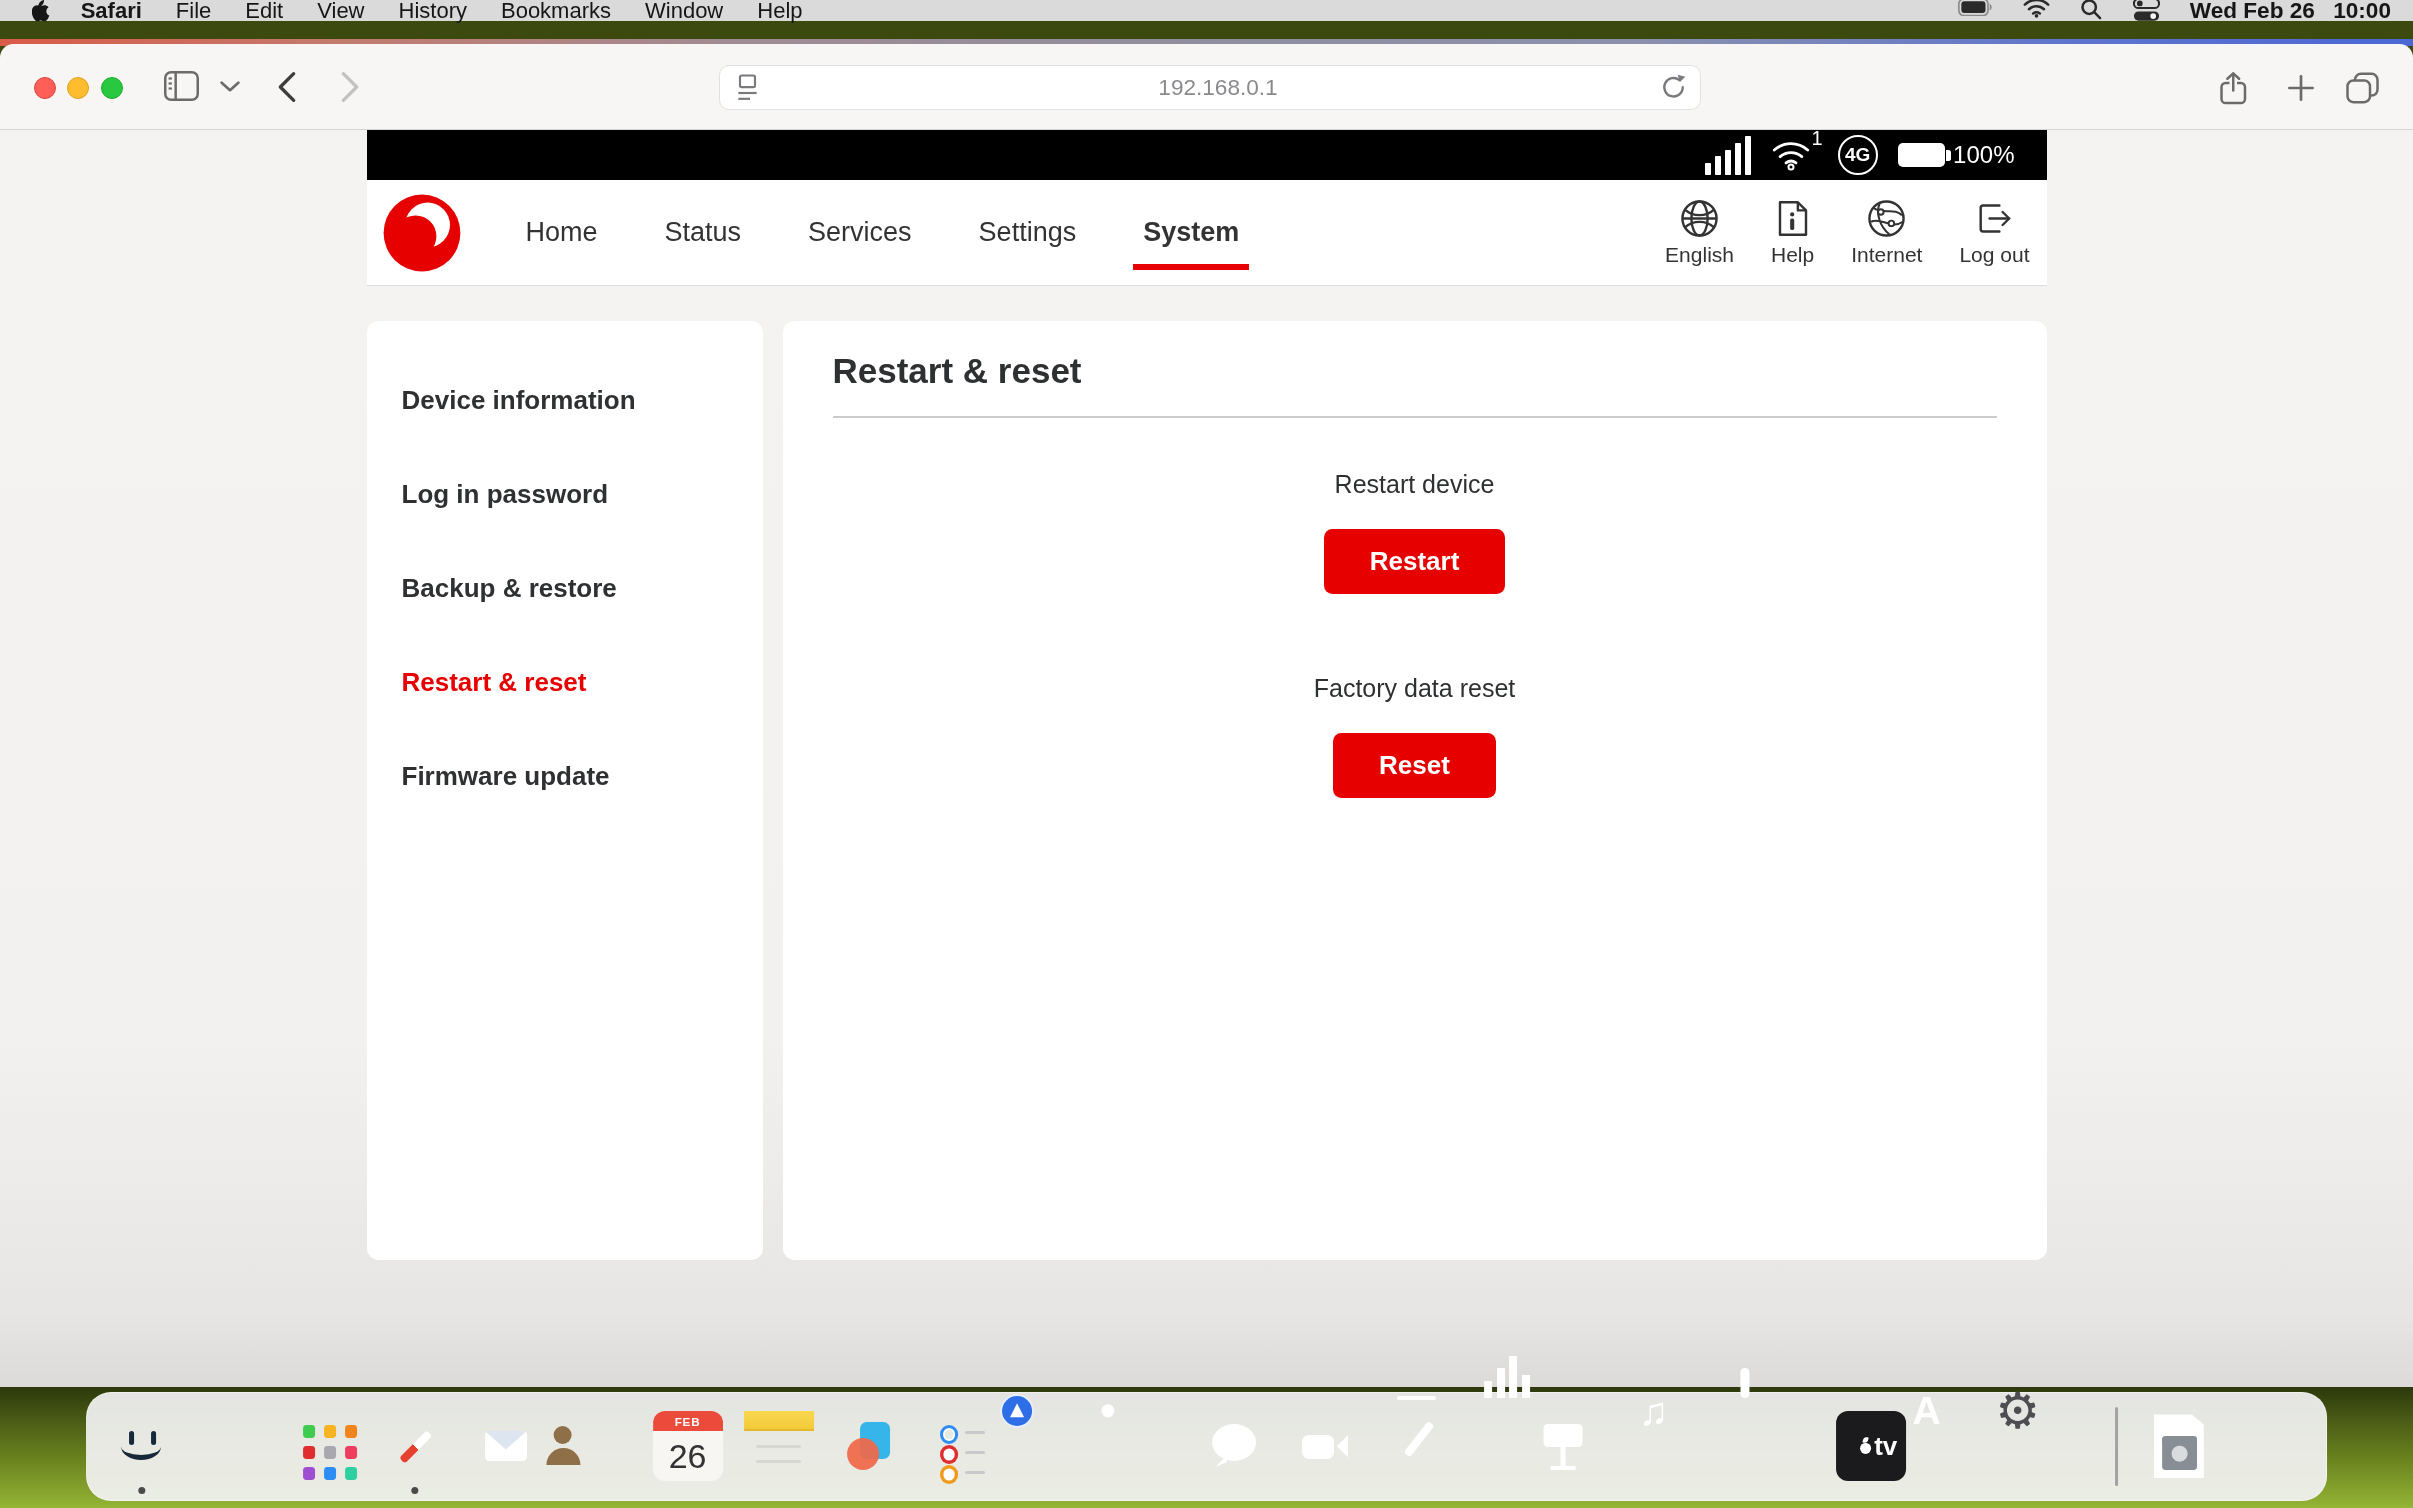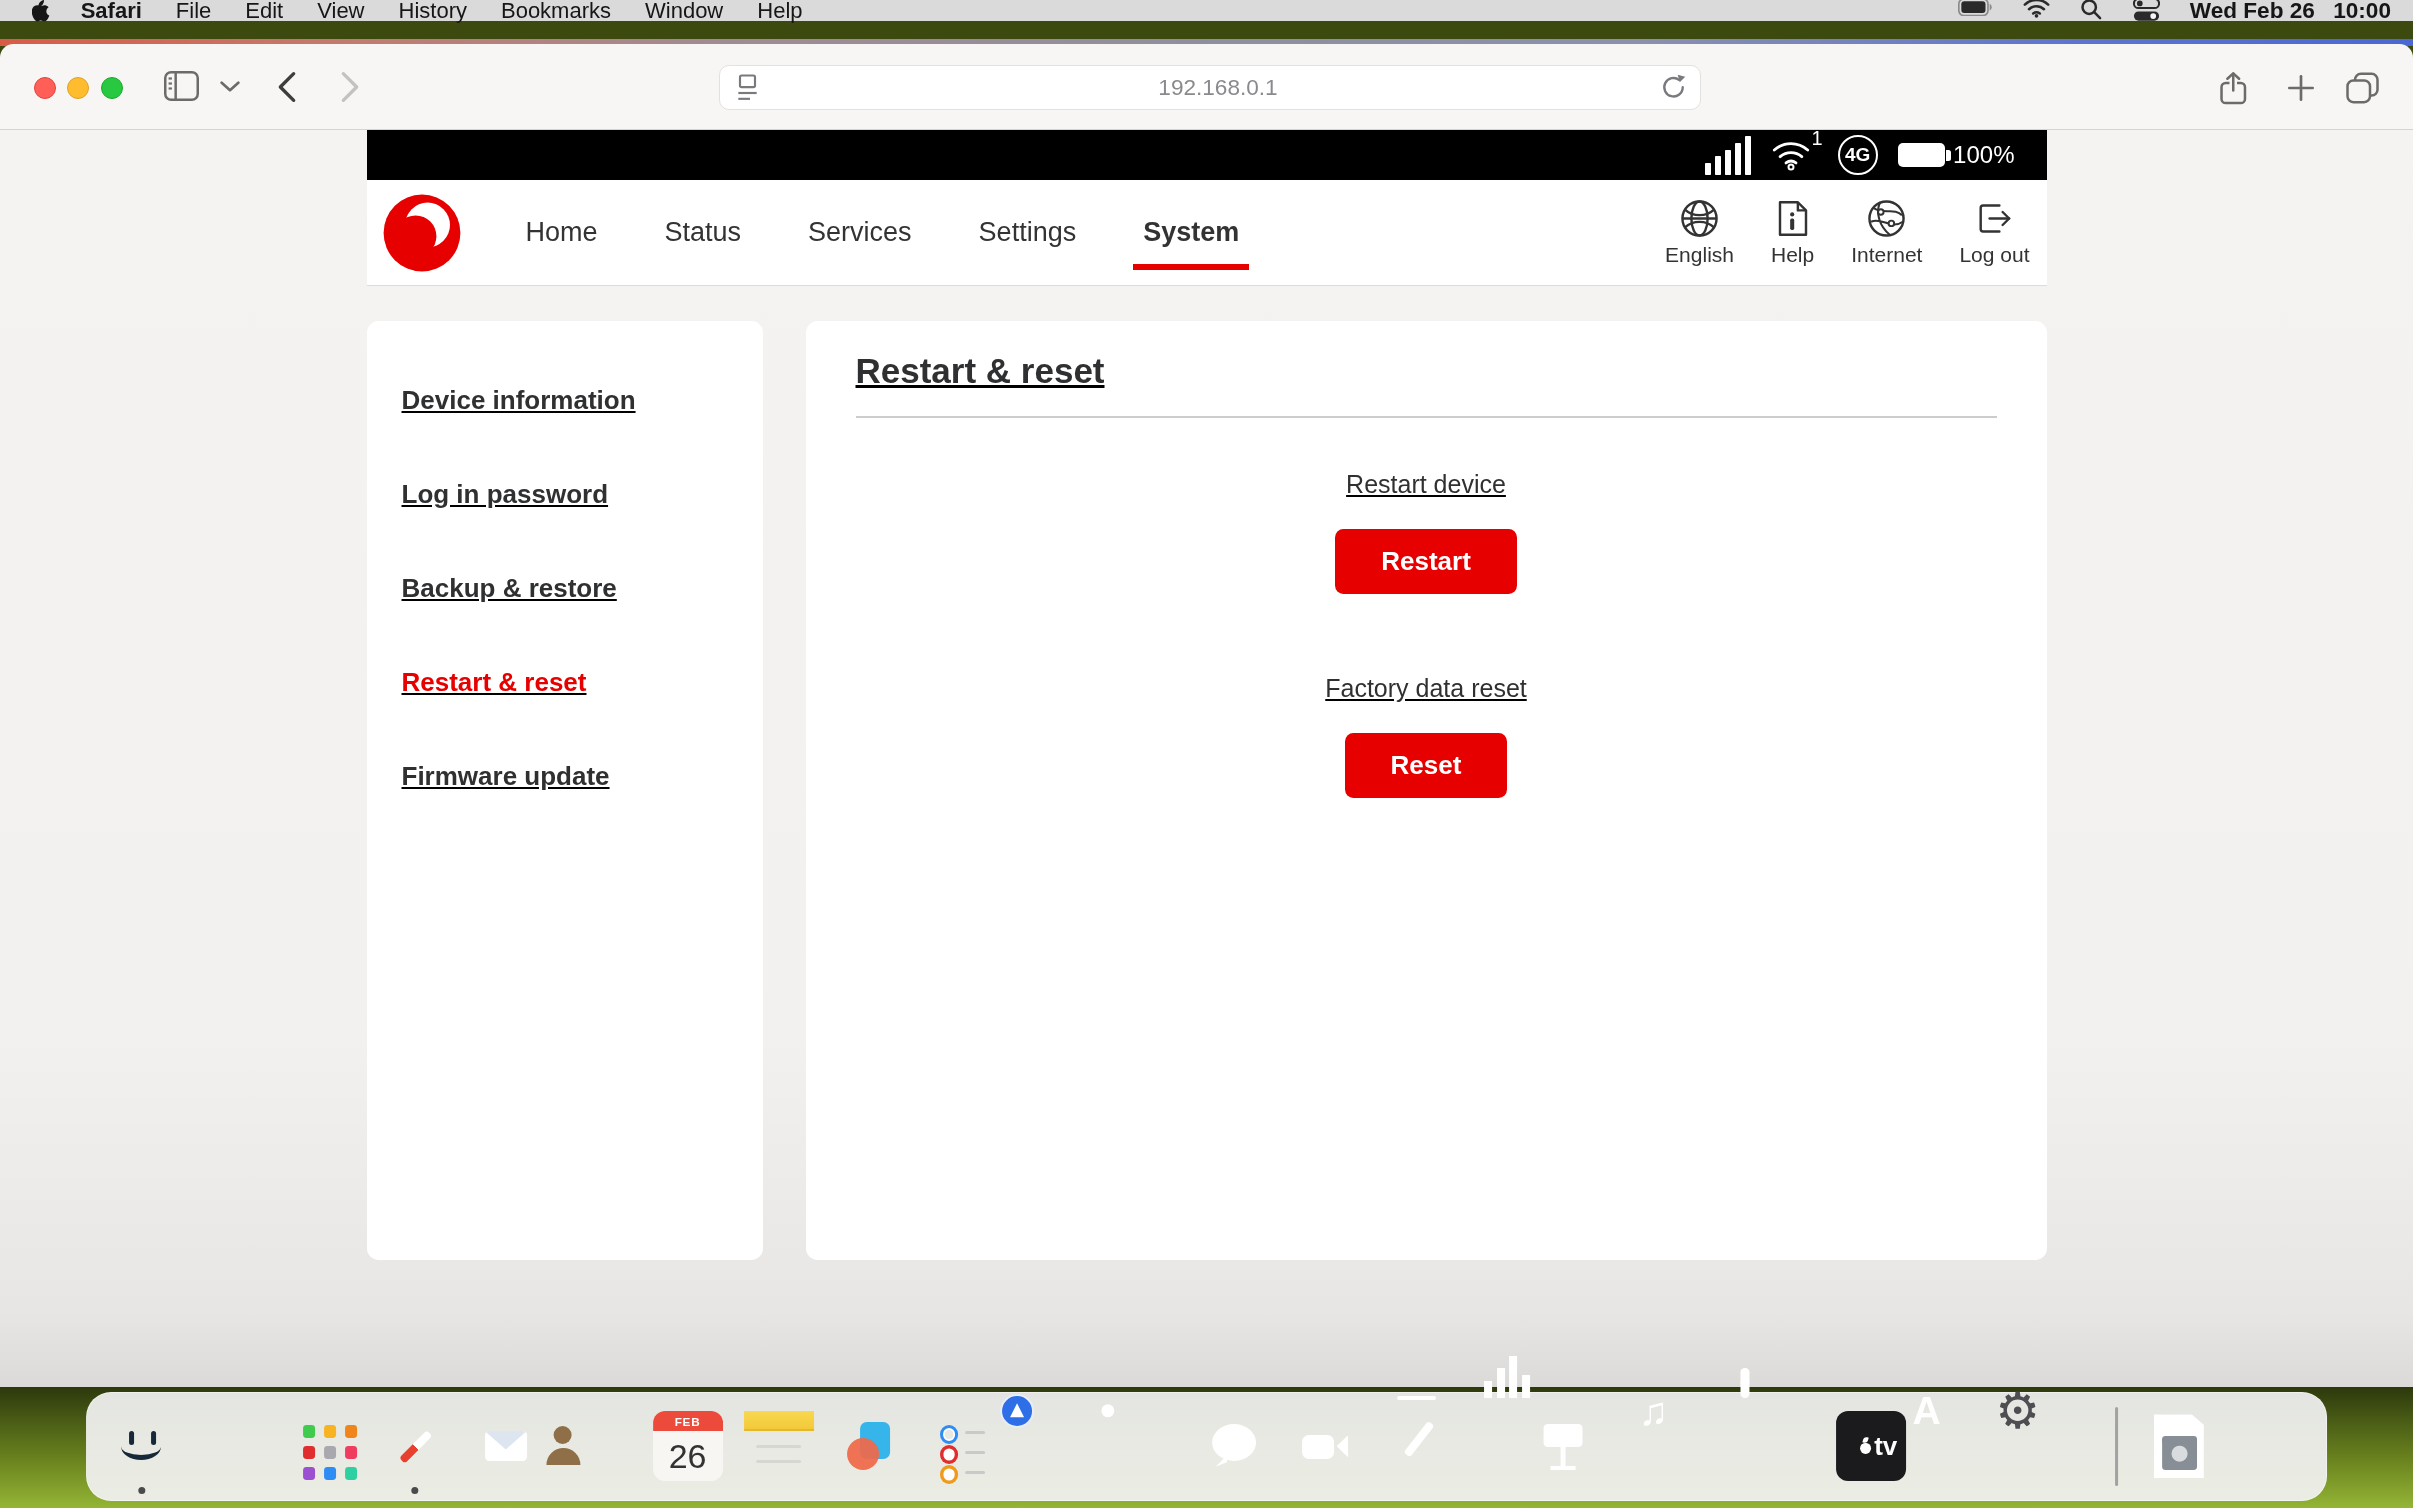--- a/index.html
+++ b/index.html
@@ -58,21 +58,21 @@
   .vf-logo { width:80px; height:80px; margin-right:64px; }
   .nav { display:flex; gap:67px; font-size:27px; color:#333; }
   .nav-item { position:relative; cursor:default; }
   .nav-item.active { font-weight:bold; }
   .nav-item.active::after { content:""; position:absolute; left:-10px; right:-10px;
     bottom:-22px; height:5.9px; background:#e60000; }
   .utility { margin-left:auto; display:flex; gap:37px; }
   .util-item { display:flex; flex-direction:column; align-items:center; gap:5px;
     color:#333; font-size:21px; }
 
-  .content { display:flex; gap:43px; margin-top:35px; height:939px;text-decoration:underline; }
+  .content { display:flex; gap:20px; margin-top:35px; height:939px; }
   .card { background:#fff; border-radius:11.7px; }
   .sidebar-card { width:396px; padding-top:32px; }
   .side-item { height:94px; display:flex; align-items:center; padding-left:35px;
     font-size:26px; font-weight:bold; color:#2f3032; }
   .side-item.active { color:#e60000; }
   .main-card { flex:1; padding:30px 50px; }
   .main-title { font-size:35px; font-weight:bold; color:#2f3032; }
   .main-divider { height:1.7px; background:#cccccc; margin-top:25px; }
   .section { text-align:center; }
   .section-label { font-size:25px; color:#2f3032; margin-top:52px; }

